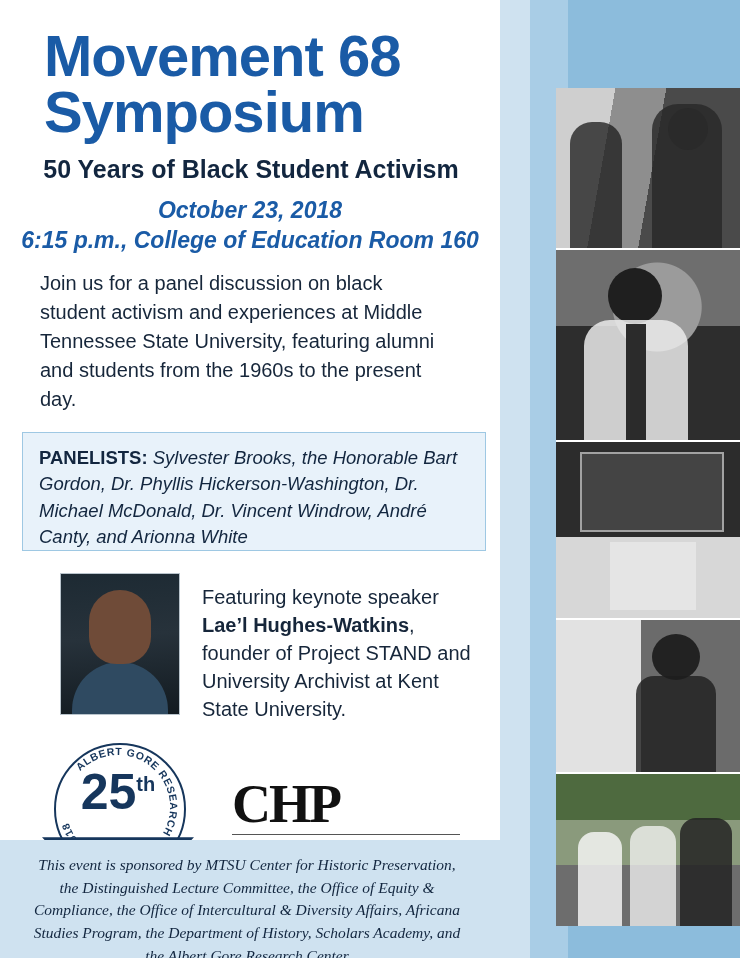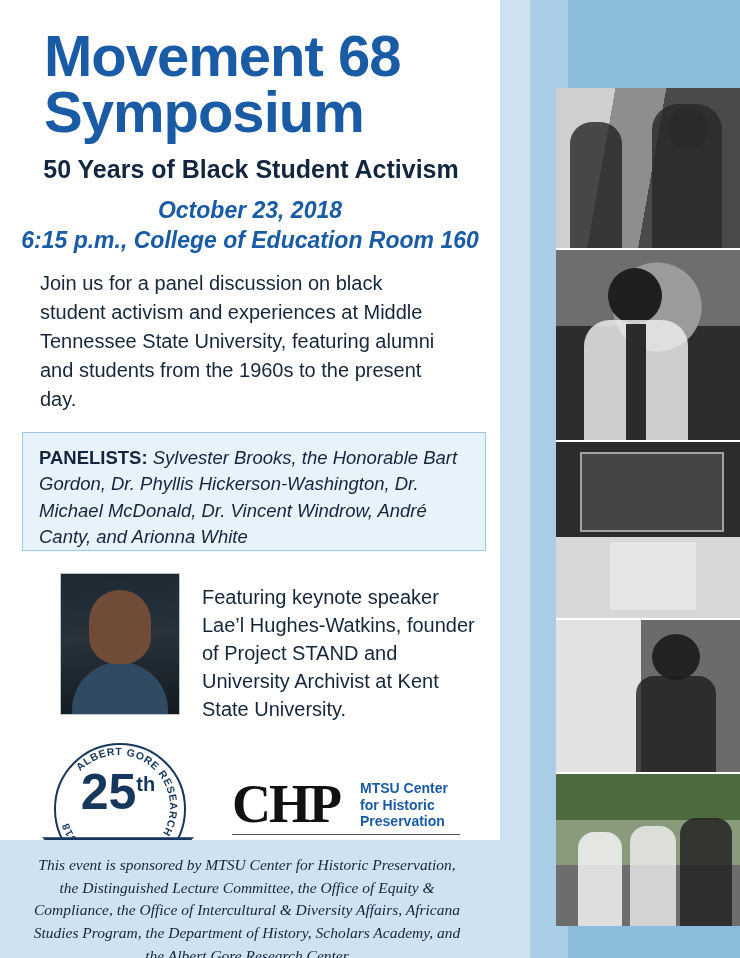--- a/index.html
+++ b/index.html
@@ -146,21 +146,21 @@
     background: #6f4b38;
     z-index: 1;
   }
   .keynote-text {
     font-size: 20px;
     line-height: 1.4;
     color: #16263a;
     padding-top: 10px;
   }
   .keynote-text strong {
-    font-weight: normal;
+    font-weight: bold;
   }
   
   .logos {
     display: flex;
     align-items: center;
     margin-top: 18px;
     padding: 0 20px 0 30px;
     gap: 22px;
   }
   .agrc-seal {
@@ -231,21 +231,21 @@
     letter-spacing: 0.6px;
   }
   .chp-logo {
     display: flex;
     flex-direction: column;
     gap: 2px;
   }
   .chp-top {
     display: flex;
     align-items: center;
-    gap: 20px;
+    gap: 12px;
   }
   .chp-letters {
     font-family: "Liberation Serif", serif;
     font-size: 54px;
     font-weight: bold;
     color: #111111;
     line-height: 0.92;
     letter-spacing: -2px;
   }
   .chp-center {
@@ -432,25 +432,20 @@
           </svg>
         </div>
         <div class="seal-25"><span>25</span><span class="seal-th">th</span></div>
         <div class="seal-banner">ANNIVERSARY</div>
         <div class="seal-sub">MIDDLE TENNESSEE STATE UNIVERSITY</div>
       </div>
 
       <div class="chp-logo">
         <div class="chp-top">
           <div class="chp-letters">CHP</div>
-          <div class="chp-center">
-            <div>MTSU Center</div>
-            <div>for Historic</div>
-            <div>Preservation</div>
-          </div>
         </div>
         <div class="chp-tag">Scholars  ·  Partners  ·  Leaders</div>
       </div>
 
     </div>
 
     <div class="sponsor-bar">
       <div class="sponsor-text">This event is sponsored by MTSU Center for Historic Preservation, the Distinguished Lecture Committee, the Office of Equity &amp; Compliance, the Office of Intercultural &amp; Diversity Affairs, Africana Studies Program, the Department of History, Scholars Academy, and the Albert Gore Research Center</div>
     </div>
 

